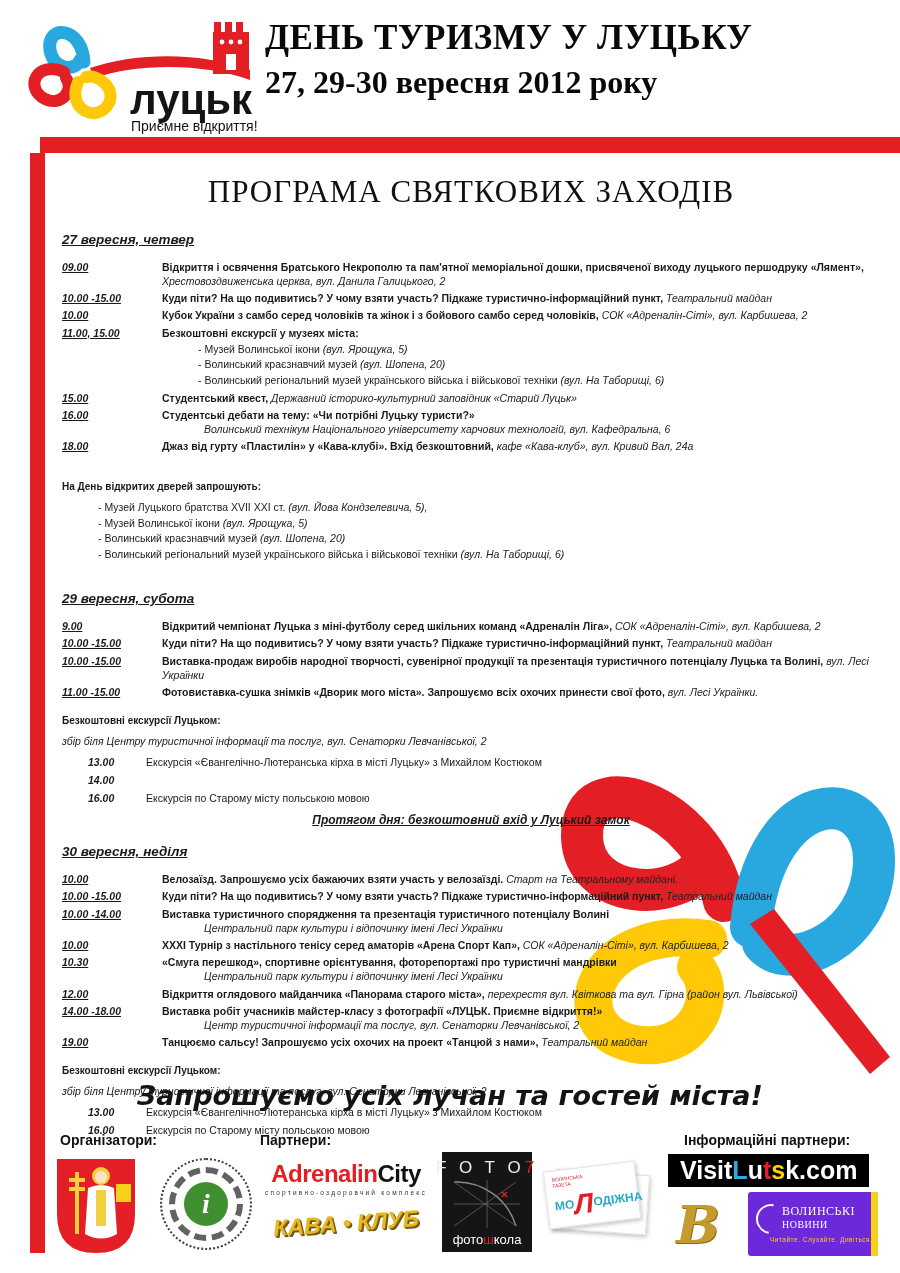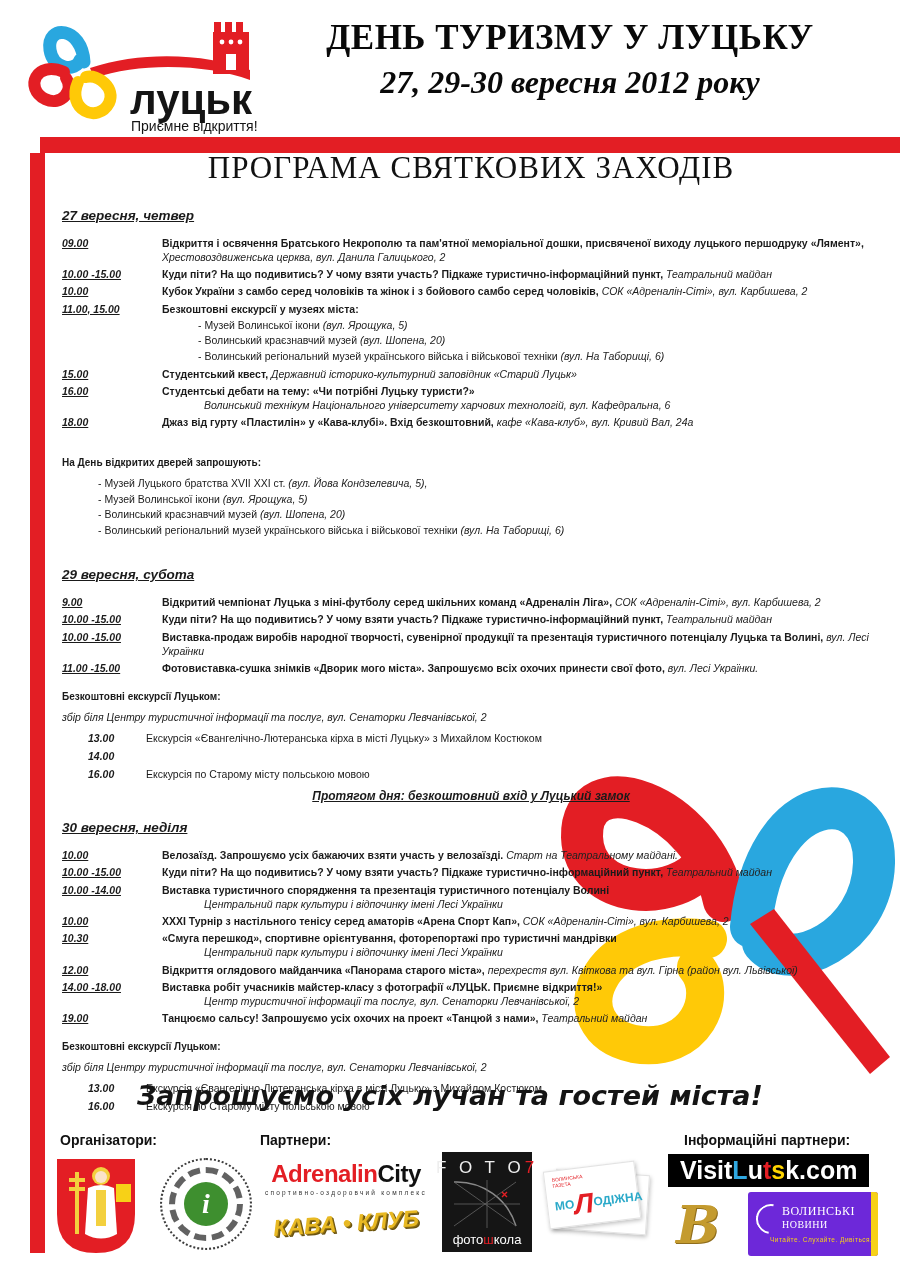--- a/index.html
+++ b/index.html
@@ -2,34 +2,34 @@
 <html lang="uk"><head>
 <meta charset="utf-8">
 <style>
   html,body{margin:0;padding:0;}
   body{width:900px;height:1273px;position:relative;background:#ffffff;overflow:hidden;
        font-family:"Liberation Sans",sans-serif;color:#1a1a1a;}
 
   
   .hdr{position:absolute;top:0;left:0;width:900px;height:137px;}
   .logo-svg{position:absolute;left:18px;top:10px;}
-  .title-block{position:absolute;left:265px;top:18px;width:610px;text-align:center;
+  .title-block{position:absolute;left:265px;top:18px;width:610px;text-align:left;
                font-family:"Liberation Serif",serif;font-weight:bold;color:#090909;}
   .title-block .t1{font-size:35px;letter-spacing:.5px;}
-  .title-block .t2{font-size:32px;margin-top:6px;font-style:italic;}
+  .title-block .t2{font-size:32px;margin-top:6px;}
 
   
   .bar-h{position:absolute;left:40px;top:137px;width:860px;height:16px;background:#E31E24;}
   .bar-v{position:absolute;left:30px;top:153px;width:15px;height:1100px;background:#E31E24;}
 
   
   .watermark{position:absolute;left:538px;top:733px;z-index:1;}
 
   
-  .content{position:absolute;top:144px;left:62px;width:818px;z-index:2;font-size:10.5px;line-height:1.32;}
+  .content{position:absolute;top:168px;left:62px;width:818px;z-index:2;font-size:10.5px;line-height:1.32;}
   .program-title{font-family:"Liberation Serif",serif;font-size:31px;font-weight:400;
                  text-align:center;margin:4px 0 18px 0;letter-spacing:1px;color:#111;}
   .day-head{font-size:13.5px;font-weight:bold;font-style:italic;text-decoration:underline;margin:14px 0 12px 0;}
   .row{display:flex;margin-bottom:3.5px;}
   .time{flex:0 0 100px;font-weight:bold;font-style:italic;text-decoration:underline;white-space:nowrap;}
   .ebody{flex:1;}
   .desc{font-weight:bold;}
   .loc{font-style:italic;font-weight:400;color:#222;}
   .bullet{margin-left:36px;margin-top:2px;}
   .subline{margin-left:42px;font-style:italic;}

